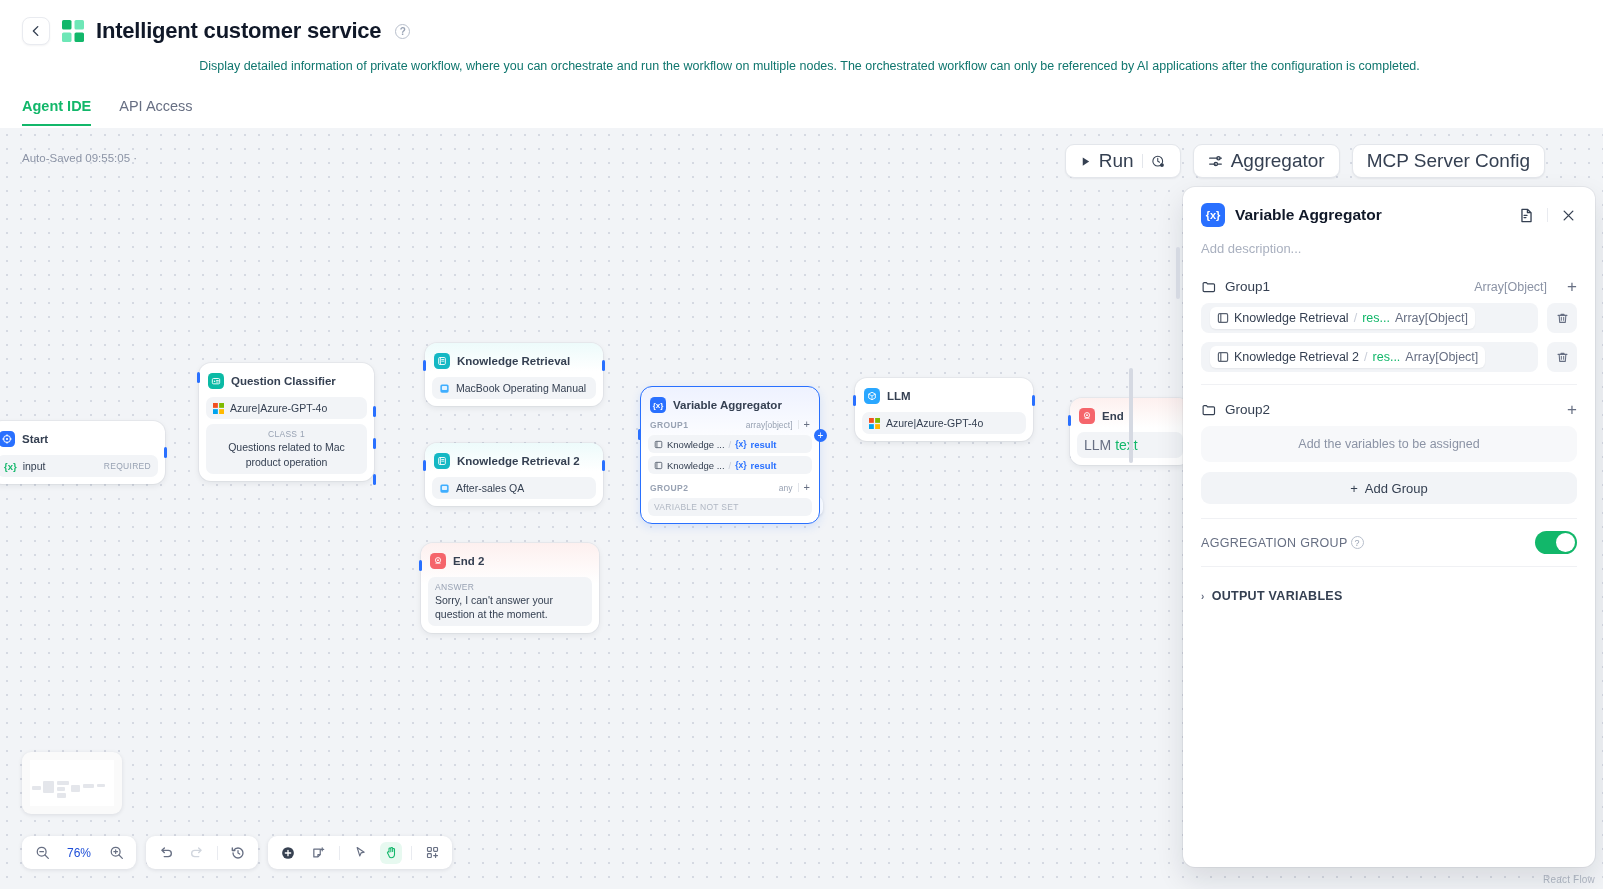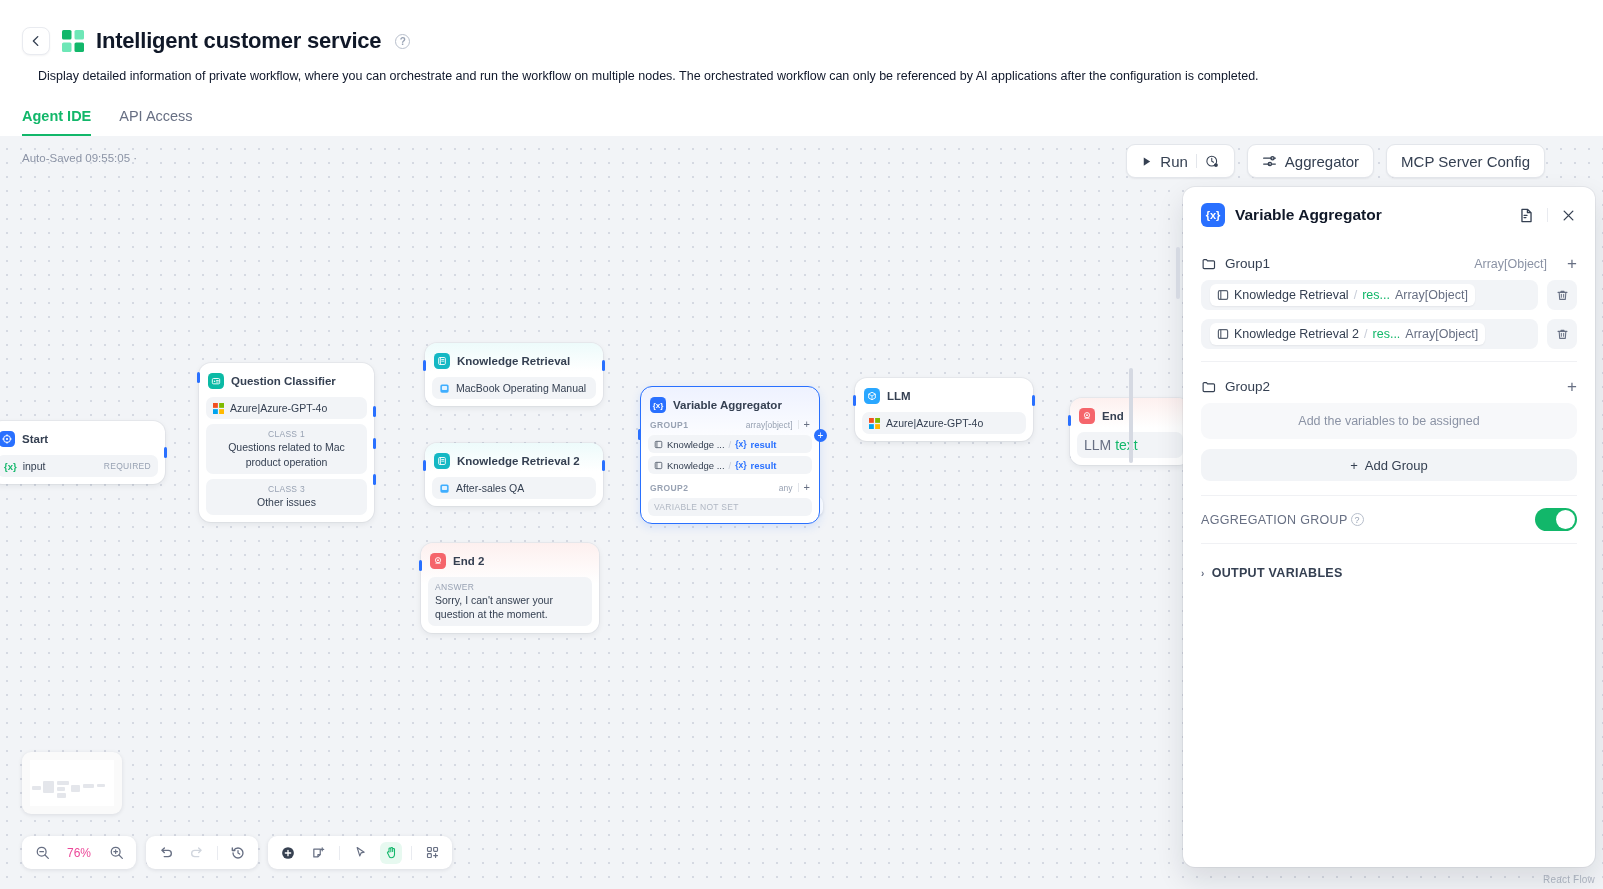--- a/index.html
+++ b/index.html
@@ -6,36 +6,36 @@
   html, body {
     width: 1603px; height: 889px;
     font-family: "Liberation Sans", sans-serif;
     background: #ffffff;
     overflow: hidden;
     -webkit-font-smoothing: antialiased;
   }
   .app { position: relative; width: 1603px; height: 889px; background:#fff; }
 
   
-  .header { padding: 20px 22px 0 22px; background:#fff; position:relative; z-index:5; }
+  .header { padding: 10px 22px 0 22px; background:#fff; position:relative; z-index:5; }
   .title-row { display:flex; align-items:center; gap:12px; height:42px; }
   .back-btn {
     width:28px; height:28px; border-radius:8px; background:#fff;
     border:1px solid #e9ebf0; display:flex; align-items:center; justify-content:center;
     cursor:pointer; color:#354052; font-size:15px; line-height:1;
     box-shadow: 0 1px 2px rgba(16,24,40,0.05);
   }
   .app-logo { width:22px; height:22px; display:block; }
   .page-title { font-size:22px; font-weight:700; color:#101828; letter-spacing:-0.2px; }
   .help-icon {
     width:15px; height:15px; border-radius:50%; border:1.4px solid #b8bfcc; color:#98a2b3;
     font-size:10px; display:inline-flex; align-items:center; justify-content:center;
     margin-left:2px; cursor:pointer; font-weight:700;
   }
-  .subtitle { font-size:12.5px; color:#0f172a; margin:5px 0 0 16px; line-height:1.5; }
+  .subtitle { font-size:12.5px; color:#0f766e; margin:5px 0 0 16px; line-height:1.5;text-align:center; }
 
   .tabs { display:flex; gap:28px; margin-top:22px; position:relative; }
   .tab { font-size:14.5px; color:#676f83; padding-bottom:10px; cursor:pointer; font-weight:500; }
   .tab.active { color:#12b76a; font-weight:700; border-bottom:2.5px solid #12b76a; }
   .header-rule { height:1px; background:#e9ebf0; margin-top:-1px; }
 
   
   .canvas {
     position:absolute; left:0; top:128px; right:0; bottom:0;
     background-color:#f2f4f7;
@@ -43,21 +43,21 @@
     background-size: 14px 14px;
     overflow:hidden;
   }
   .autosave { position:absolute; left:22px; top:24px; font-size:11.5px; color:#8b93a5; }
 
   
   .top-actions { position:absolute; right:58px; top:16px; display:flex; gap:12px; z-index:4; }
   .btn {
     height:34px; border-radius:9px; background:#fff; border:1px solid #e3e6eb;
     display:flex; align-items:center; gap:8px; padding:0 14px;
-    font-size:15px; color:#354052; cursor:pointer; font-weight:500;
+    font-size:19px; color:#354052; cursor:pointer; font-weight:500;
     box-shadow: 0 1px 2px rgba(16,24,40,0.06);
   }
   .btn .sep { width:1px; height:14px; background:#e3e6eb; }
   .btn svg { display:block; }
 
   
   .node {
     position:absolute; border-radius:12px; background:#fff;
     box-shadow: 0 2px 6px rgba(16,24,40,0.08), 0 0 0 1px rgba(16,24,40,0.04);
     padding:7px; font-size:11.5px;
@@ -145,21 +145,21 @@
 
   .bottom-bar { position:absolute; left:22px; bottom:20px; display:flex; gap:10px; align-items:center; }
   .bar-group {
     height:33px; background:#fff; border-radius:9px; display:flex; align-items:center;
     padding:0 9px; gap:9px; box-shadow:0 1px 4px rgba(16,24,40,0.10);
   }
   .bar-btn { width:22px; height:22px; display:flex; align-items:center; justify-content:center;
     color:#676f83; cursor:pointer; border-radius:6px; }
   .bar-btn.active { background:#e7f9f0; color:#12b76a; }
   .bar-btn.disabled { color:#d0d5dd; }
-  .bar-zoom { font-size:12px; color:#ec4899; min-width:34px; text-align:center; }
+  .bar-zoom { font-size:12px; color:#1d4ed8; min-width:34px; text-align:center; }
   .bar-sep { width:1px; height:14px; background:#e9ebf0; }
 
   .reactflow-mark {
     position:absolute; right:8px; bottom:4px; font-size:10px; color:#b0b7c3; letter-spacing:0.2px;
   }
   .canvas-scrollbar {
     position:absolute; right:3px; top:245px; width:4px; height:95px;
     background:#d5d9e2; border-radius:3px;
   }
 
@@ -340,24 +340,20 @@
           <rect x="6.7" y="0" width="5.3" height="5.3" fill="#7fba00"></rect>
           <rect x="0" y="6.7" width="5.3" height="5.3" fill="#00a4ef"></rect>
           <rect x="6.7" y="6.7" width="5.3" height="5.3" fill="#ffb900"></rect>
         </svg>
         <span>Azure|Azure-GPT-4o</span>
       </div>
       <div class="qc-class">
         <div class="node-sublabel">CLASS 1</div>
         <div style="font-size:10.5px;color:#354052;line-height:1.4">Questions related to Mac product operation</div>
       </div>
-      <div class="qc-class">
-        <div class="node-sublabel">CLASS 3</div>
-        <div style="font-size:10.5px;color:#354052;line-height:1.4">Other issues</div>
-      </div>
       <div class="port" style="left:-2px; top:9px;"></div>
       <div class="port" style="right:-2px; top:43px;"></div>
       <div class="port" style="right:-2px; top:75px;"></div>
       <div class="port" style="right:-2px; top:111px;"></div>
     </div>
 
     <div class="node" id="node-kr1">
       <div class="node-head">
         <div class="node-icon" style="background:#14b8c4">
           <svg width="10" height="10" viewBox="0 0 12 12" fill="none">
@@ -623,20 +619,21 @@
         </div>
         <div class="phsep"></div>
         <div class="icon-btn">
           <svg width="17" height="17" viewBox="0 0 18 18" fill="none">
             <path d="M4.4 4.4l9.2 9.2M13.6 4.4l-9.2 9.2" stroke="#354052" stroke-width="1.4" stroke-linecap="round"></path>
           </svg>
         </div>
       </div>
     </div>
 
+    <div class="panel-desc">Add description...</div>
 
     <div class="panel-body">
 
       <div class="group-head">
         <span class="folder-icon">
           <svg width="16" height="16" viewBox="0 0 18 18" fill="none">
             <path d="M2.4 5.2a1.2 1.2 0 011.2-1.2h2.5l1.2 1.4h6.7a1.2 1.2 0 011.2 1.2v6.4a1.2 1.2 0 01-1.2 1.2H3.6a1.2 1.2 0 01-1.2-1.2z" stroke="#354052" stroke-width="1.3" stroke-linejoin="round"></path>
           </svg>
         </span>
         <span class="group-name">Group1</span>

